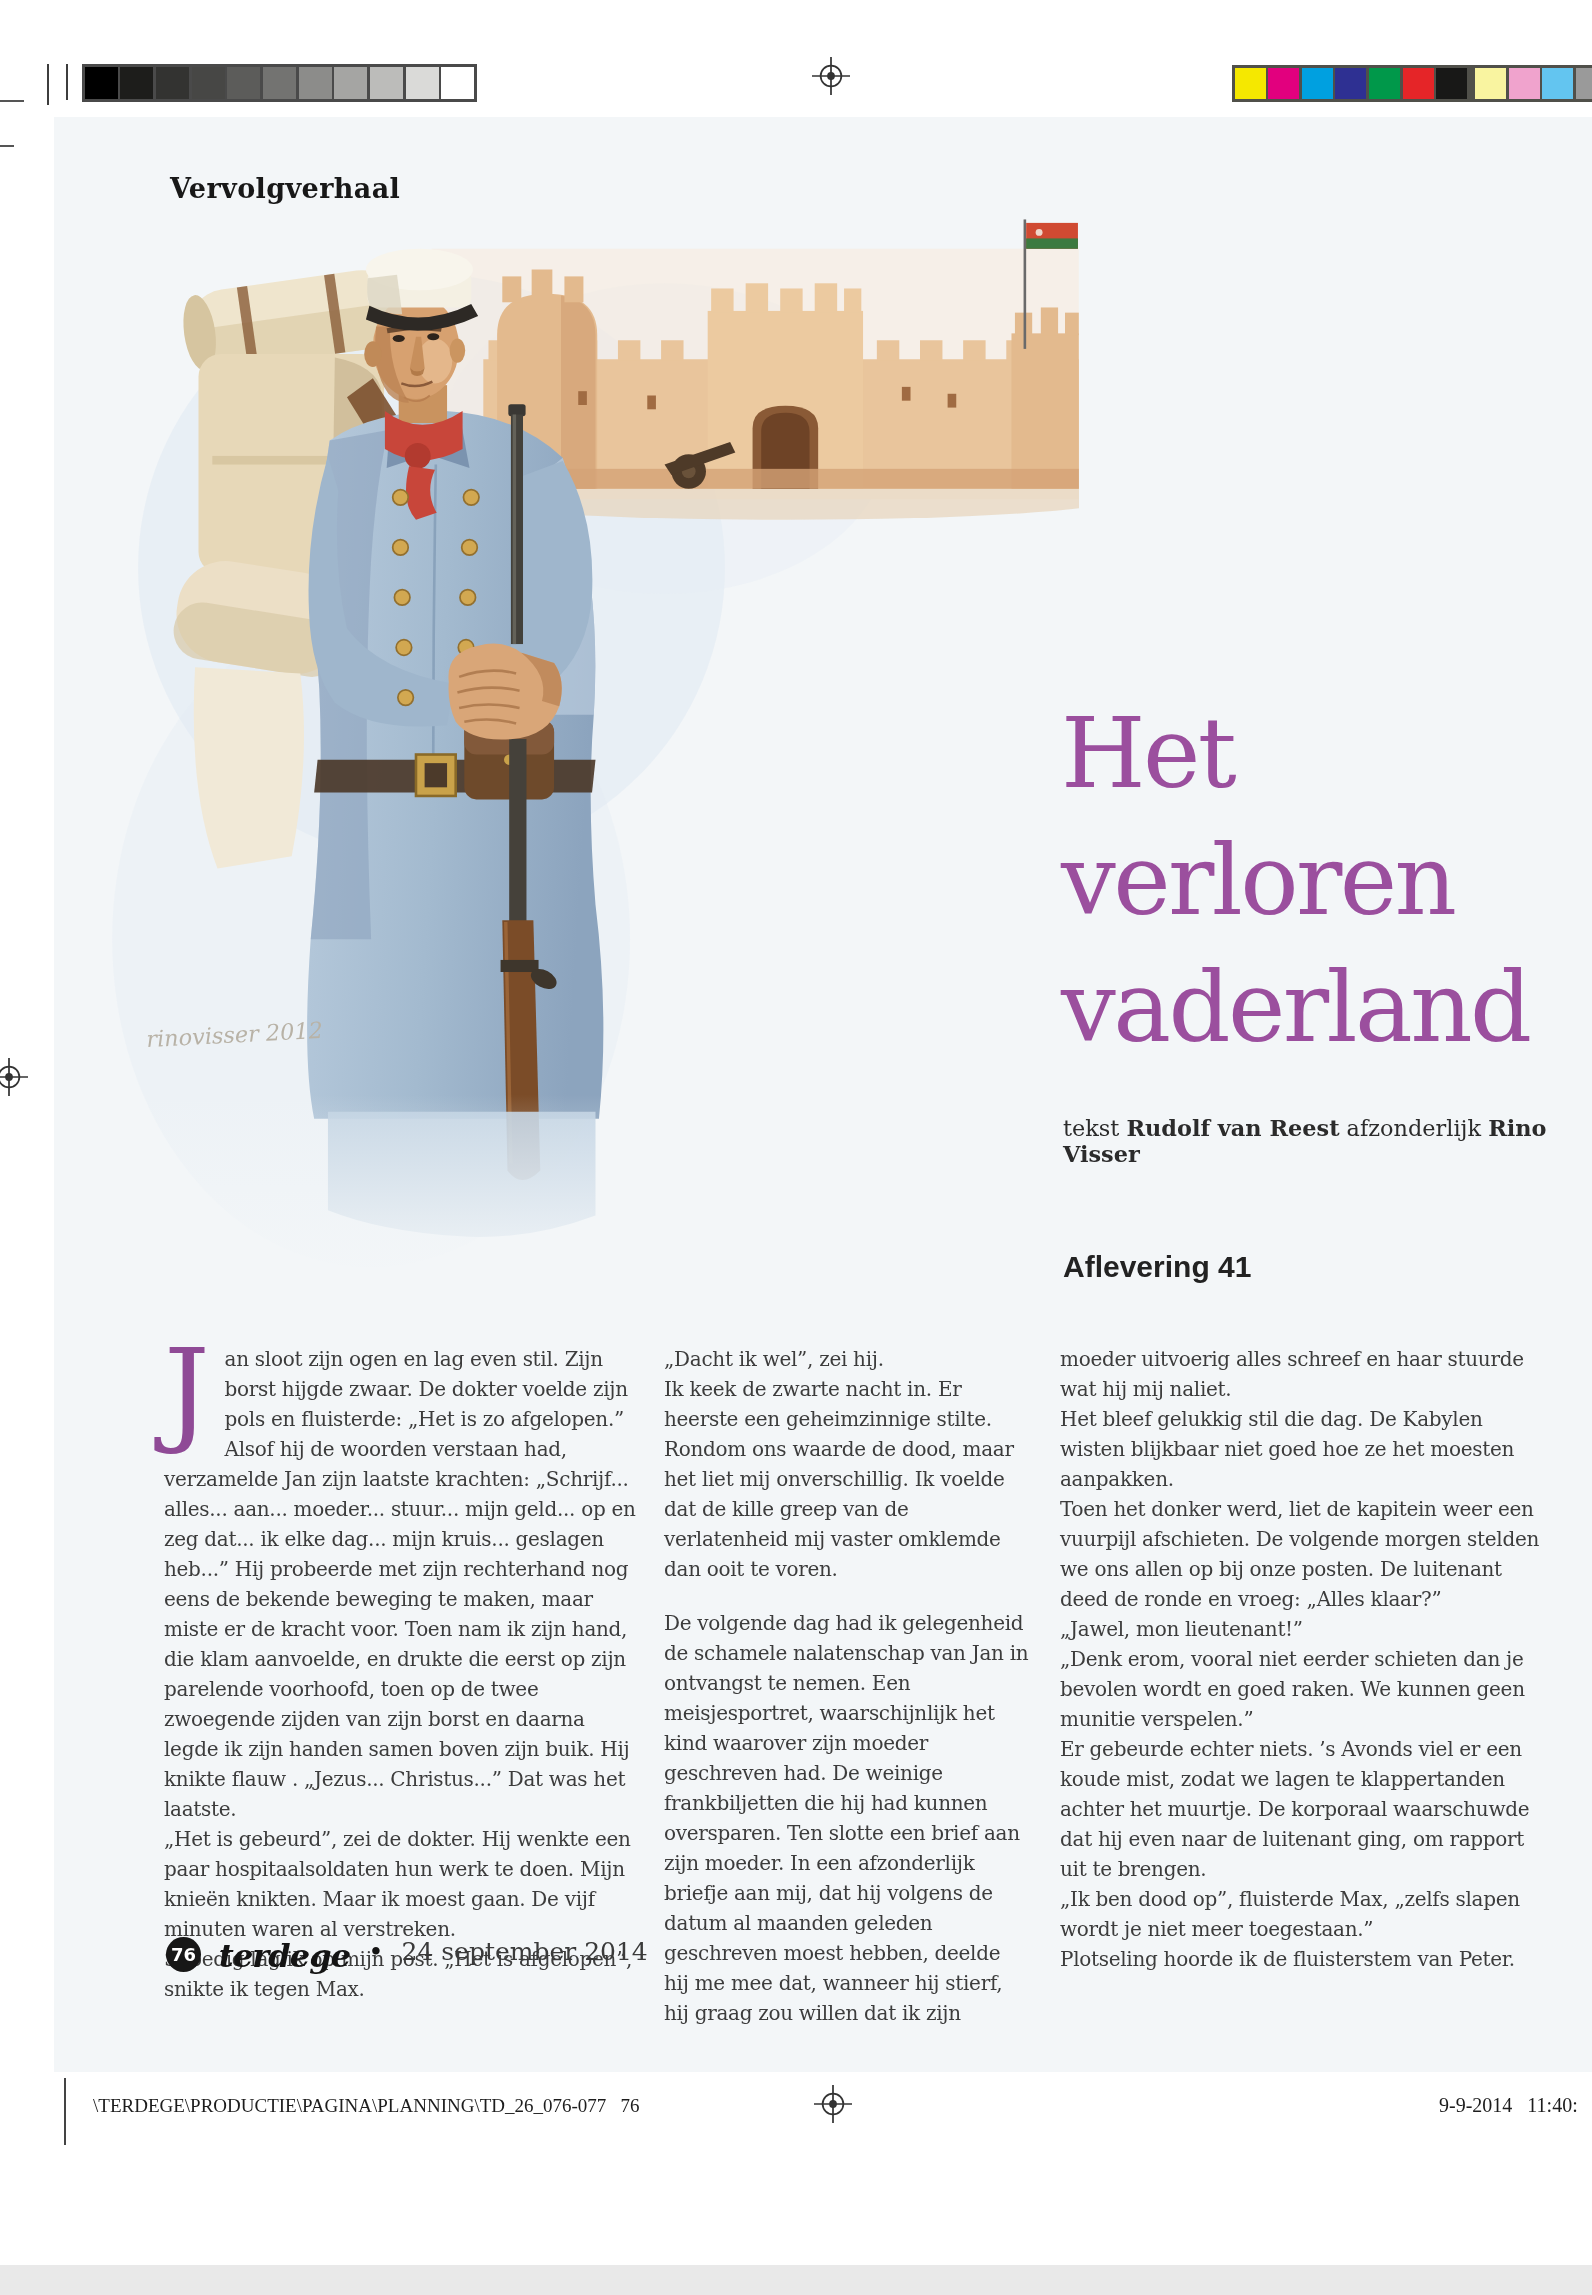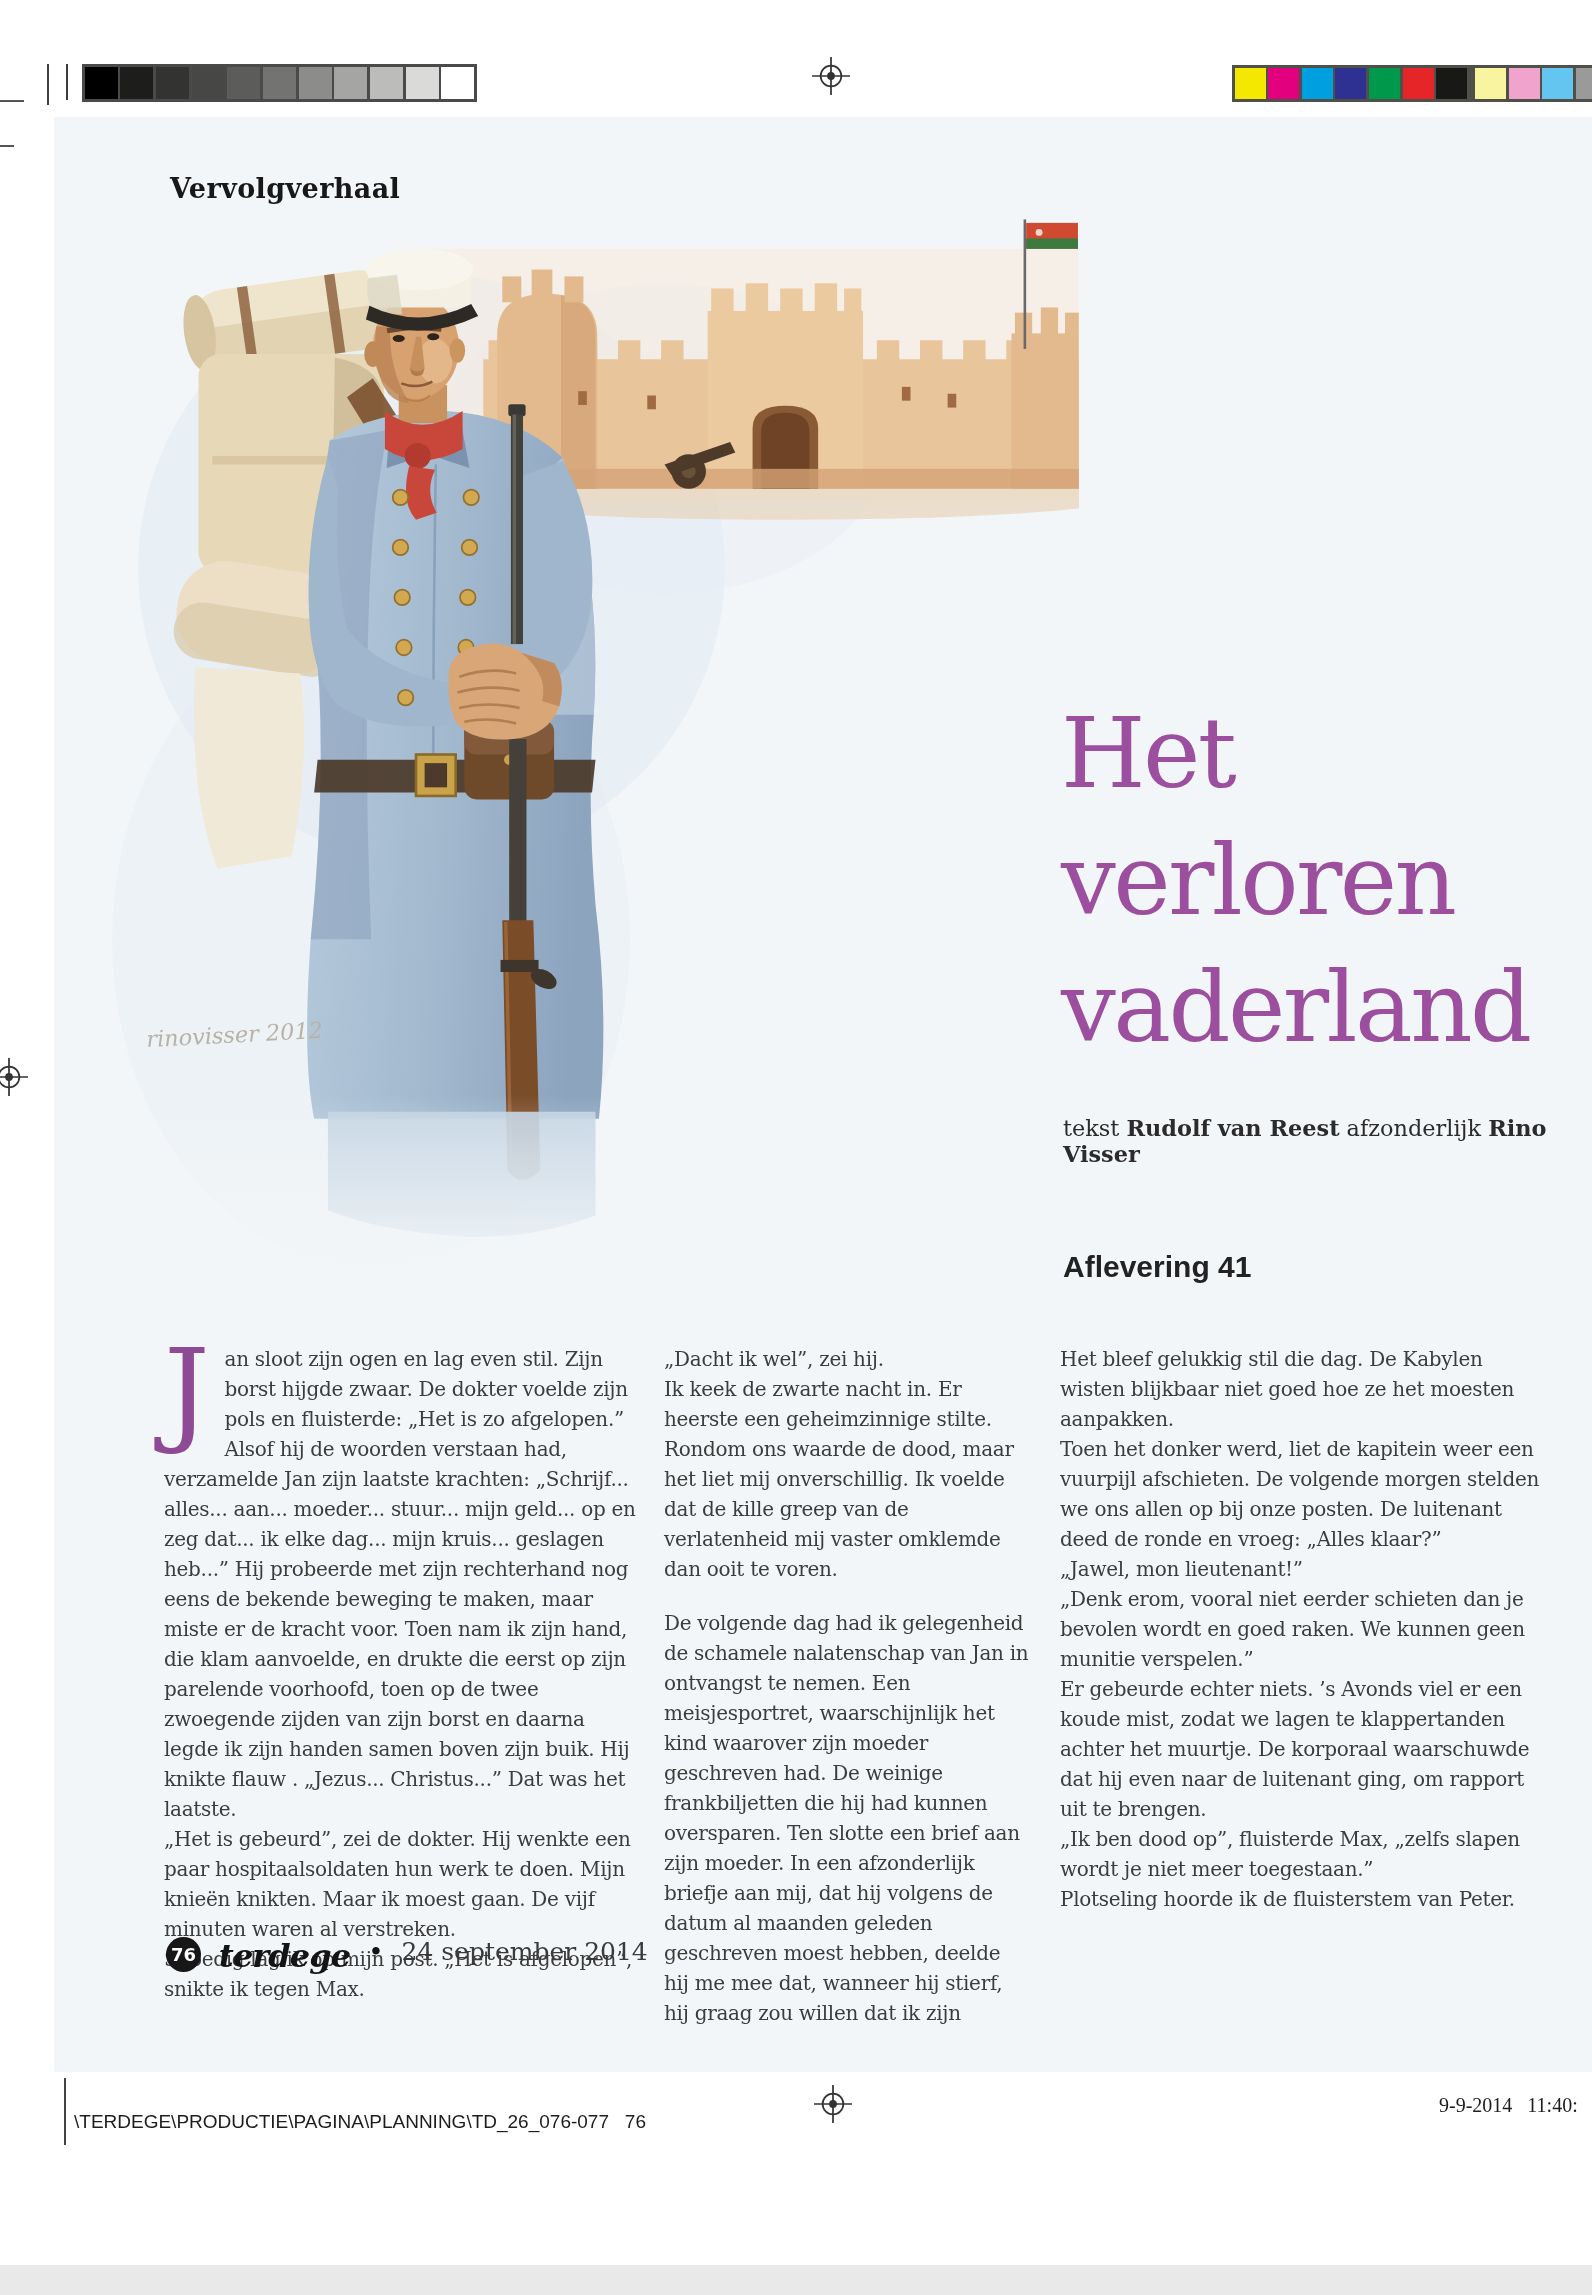--- a/index.html
+++ b/index.html
@@ -42,22 +42,22 @@
 
   
   .footer{position:absolute;left:166px;top:1937px;display:flex;align-items:flex-start;gap:18px;}
   .pagebadge{width:35px;height:35px;border-radius:50%;background:#171717;color:#fff;
              display:flex;align-items:center;justify-content:center;
              font-family:"DejaVu Sans",sans-serif;font-weight:bold;font-size:18px;}
   .maglogo{font-family:"DejaVu Serif",serif;font-weight:bold;font-style:italic;font-size:32px;
            color:#141414;letter-spacing:-0.9px;}
   .footdot{font-size:26px;color:#141414;}
   .footdate{font-size:25px;color:#3a3a3a;}
-  .slug{position:absolute;left:74px;top:2095px;font-family:Liberation Sans, sans-serif;font-size:19px;
-        color:#1d1d1d;white-space:pre;margin-top:16px;}
+  .slug{position:absolute;left:93px;top:2095px;font-family:Liberation Serif, serif;font-size:19px;
+        color:#1d1d1d;white-space:pre;}
   .slugdate{position:absolute;left:1439px;top:2094px;font-family:"Liberation Serif",serif;
             font-size:20px;color:#1d1d1d;white-space:pre;}
 
   .illus{position:absolute;left:112px;top:197px;width:967px;height:1109px;}
   .sig{font-style:italic;}
 </style>
 </head>
 <body>
 
 <div class="page">
@@ -322,20 +322,21 @@
     <div class="para">Spoedig lag ik op mijn post. „Het is afgelopen”, snikte ik tegen Max.</div>
   </div>
 
   <div class="bodycol col2">
     <div class="para">„Dacht ik wel”, zei hij.</div>
     <div class="para">Ik keek de zwarte nacht in. Er heerste een geheimzinnige stilte. Rondom ons waarde de dood, maar het liet mij onverschillig. Ik voelde dat de kille greep van de verlatenheid mij vaster omklemde dan ooit te voren.</div>
     <div class="para spaced">De volgende dag had ik gelegenheid de schamele nalatenschap van Jan in ontvangst te nemen. Een meisjesportret, waarschijnlijk het kind waarover zijn moeder geschreven had. De weinige frankbiljetten die hij had kunnen oversparen. Ten slotte een brief aan zijn moeder. In een afzonderlijk briefje aan mij, dat hij volgens de datum al maanden geleden geschreven moest hebben, deelde hij me mee dat, wanneer hij stierf, hij graag zou willen dat ik zijn</div>
   </div>
 
   <div class="bodycol col3">
+    <div class="para">moeder uitvoerig alles schreef en haar stuurde wat hij mij naliet.</div>
     <div class="para">Het bleef gelukkig stil die dag. De Kabylen wisten blijkbaar niet goed hoe ze het moesten aanpakken.</div>
     <div class="para">Toen het donker werd, liet de kapitein weer een vuurpijl afschieten. De volgende morgen stelden we ons allen op bij onze posten. De luitenant deed de ronde en vroeg: „Alles klaar?”</div>
     <div class="para">„Jawel, mon lieutenant!”</div>
     <div class="para">„Denk erom, vooral niet eerder schieten dan je bevolen wordt en goed raken. We kunnen geen munitie verspelen.”</div>
     <div class="para">Er gebeurde echter niets. ’s Avonds viel er een koude mist, zodat we lagen te klappertanden achter het muurtje. De korporaal waarschuwde dat hij even naar de luitenant ging, om rapport uit te brengen.</div>
     <div class="para">„Ik ben dood op”, fluisterde Max, „zelfs slapen wordt je niet meer toegestaan.”</div>
     <div class="para">Plotseling hoorde ik de fluisterstem van Peter.</div>
   </div>
 
   <div class="footer">

